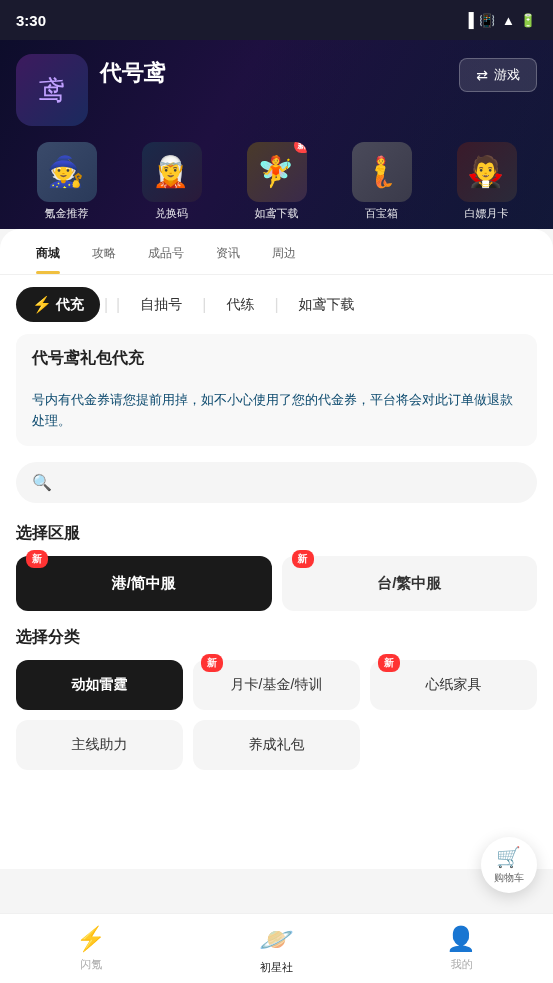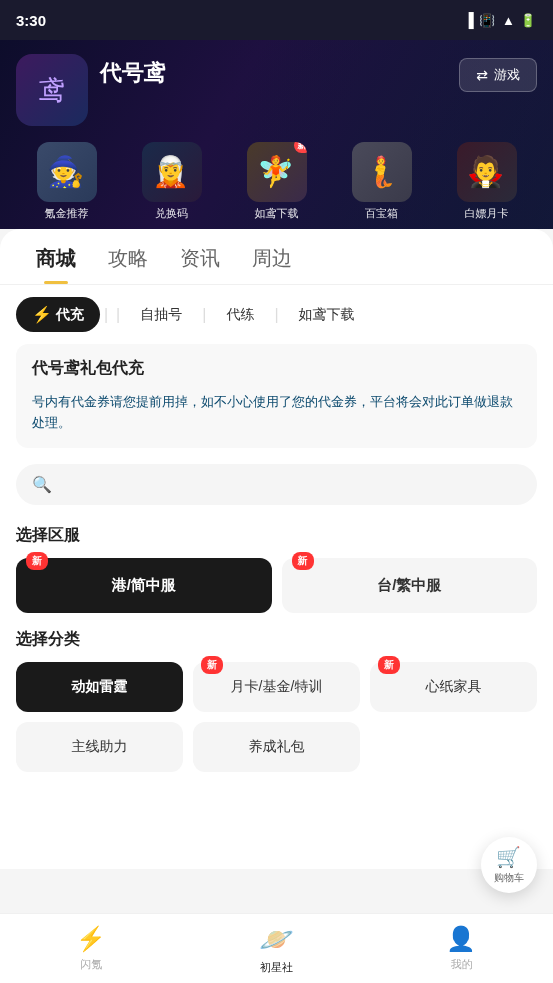--- a/index.html
+++ b/index.html
@@ -172,21 +172,21 @@
 
     
     .main-tabs {
       display: flex;
       padding: 0 20px;
       border-bottom: 1px solid #f0f0f0;
       gap: 0;
     }
     .main-tab {
       padding: 16px 16px 12px;
-      font-size: 20px;
+      font-size: 12px;
       color: #666;
       cursor: pointer;
       position: relative;
       white-space: nowrap;
       text-align: center;
     }
     .main-tab.active {
       color: #222;
       font-weight: 700;
     }
@@ -241,21 +241,21 @@
     .info-box {
       margin: 0 16px 16px;
       background: #f8f8f8;
       border-radius: 12px;
       padding: 14px 16px;
     }
     .info-box-title {
       font-size: 16px;
       font-weight: 700;
       color: #222;
-      margin-bottom: 13px;
+      margin-bottom: 21px;
     }
     .info-box-text {
       font-size: 13px;
       color: #0c4a6e;
       line-height: 1.6;
     }
 
     
     .search-bar {
       margin: 0 16px 20px;
@@ -480,20 +480,21 @@
       <span class="char-label">白嫖月卡</span>
     </div>
   </div>
 </div>
 
 <div class="main-content">
 
   <div class="main-tabs">
     <div class="main-tab active">商城</div>
     <div class="main-tab">攻略</div>
+    <div class="main-tab">成品号</div>
     <div class="main-tab">资讯</div>
     <div class="main-tab">周边</div>
   </div>
 
   <div class="sub-tabs">
     <div class="sub-tab active">
       <span class="lightning-icon">⚡</span>
       <span>代充</span>
     </div>
     <span class="sub-tab-divider">|</span>

